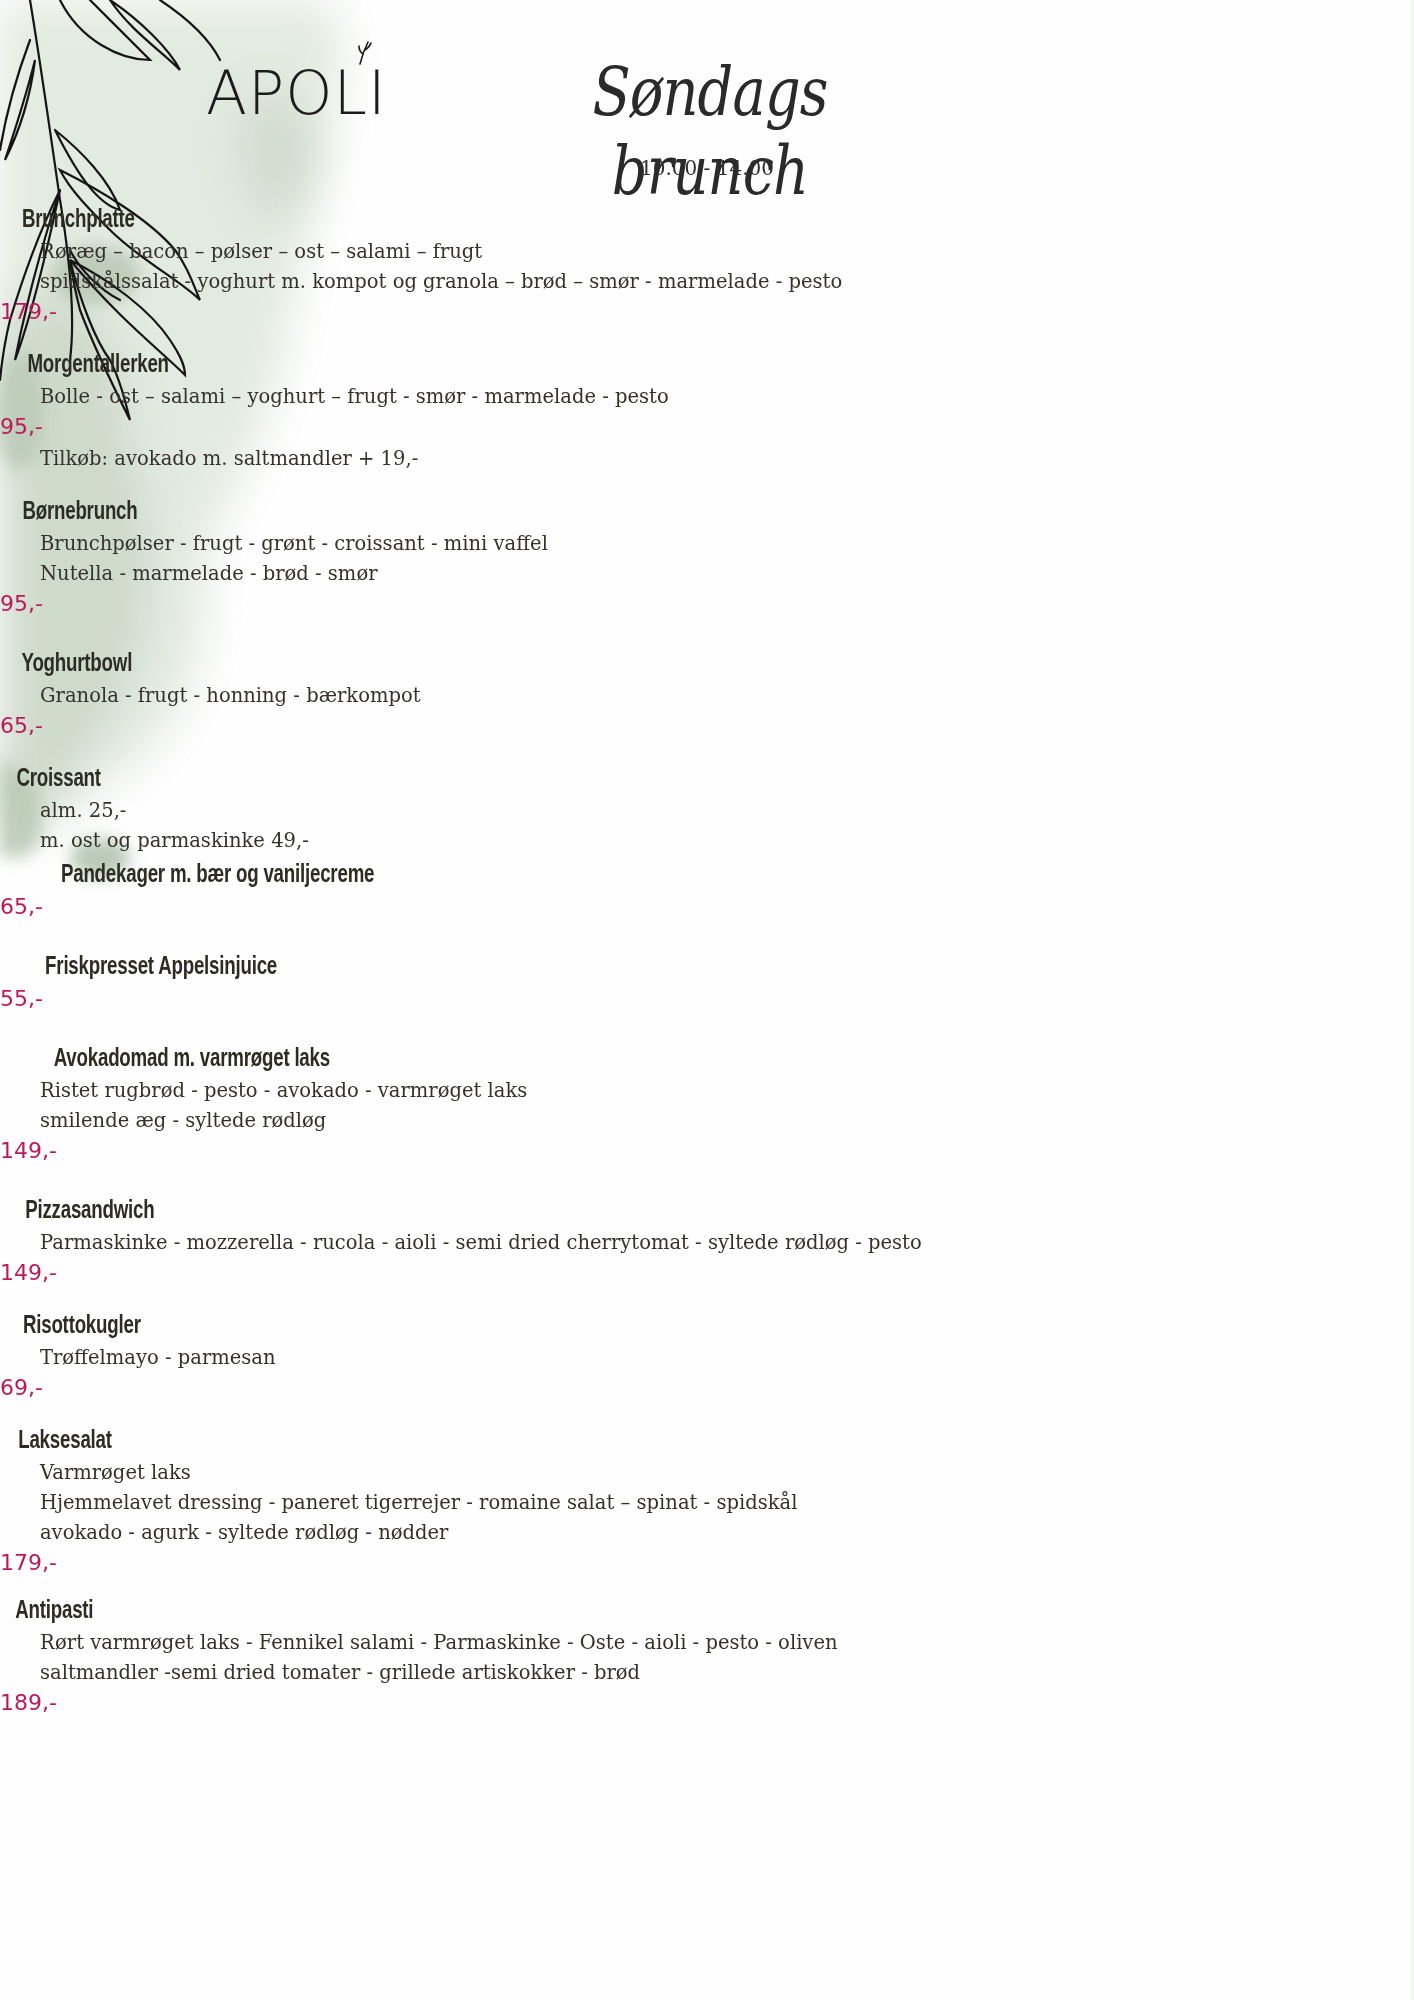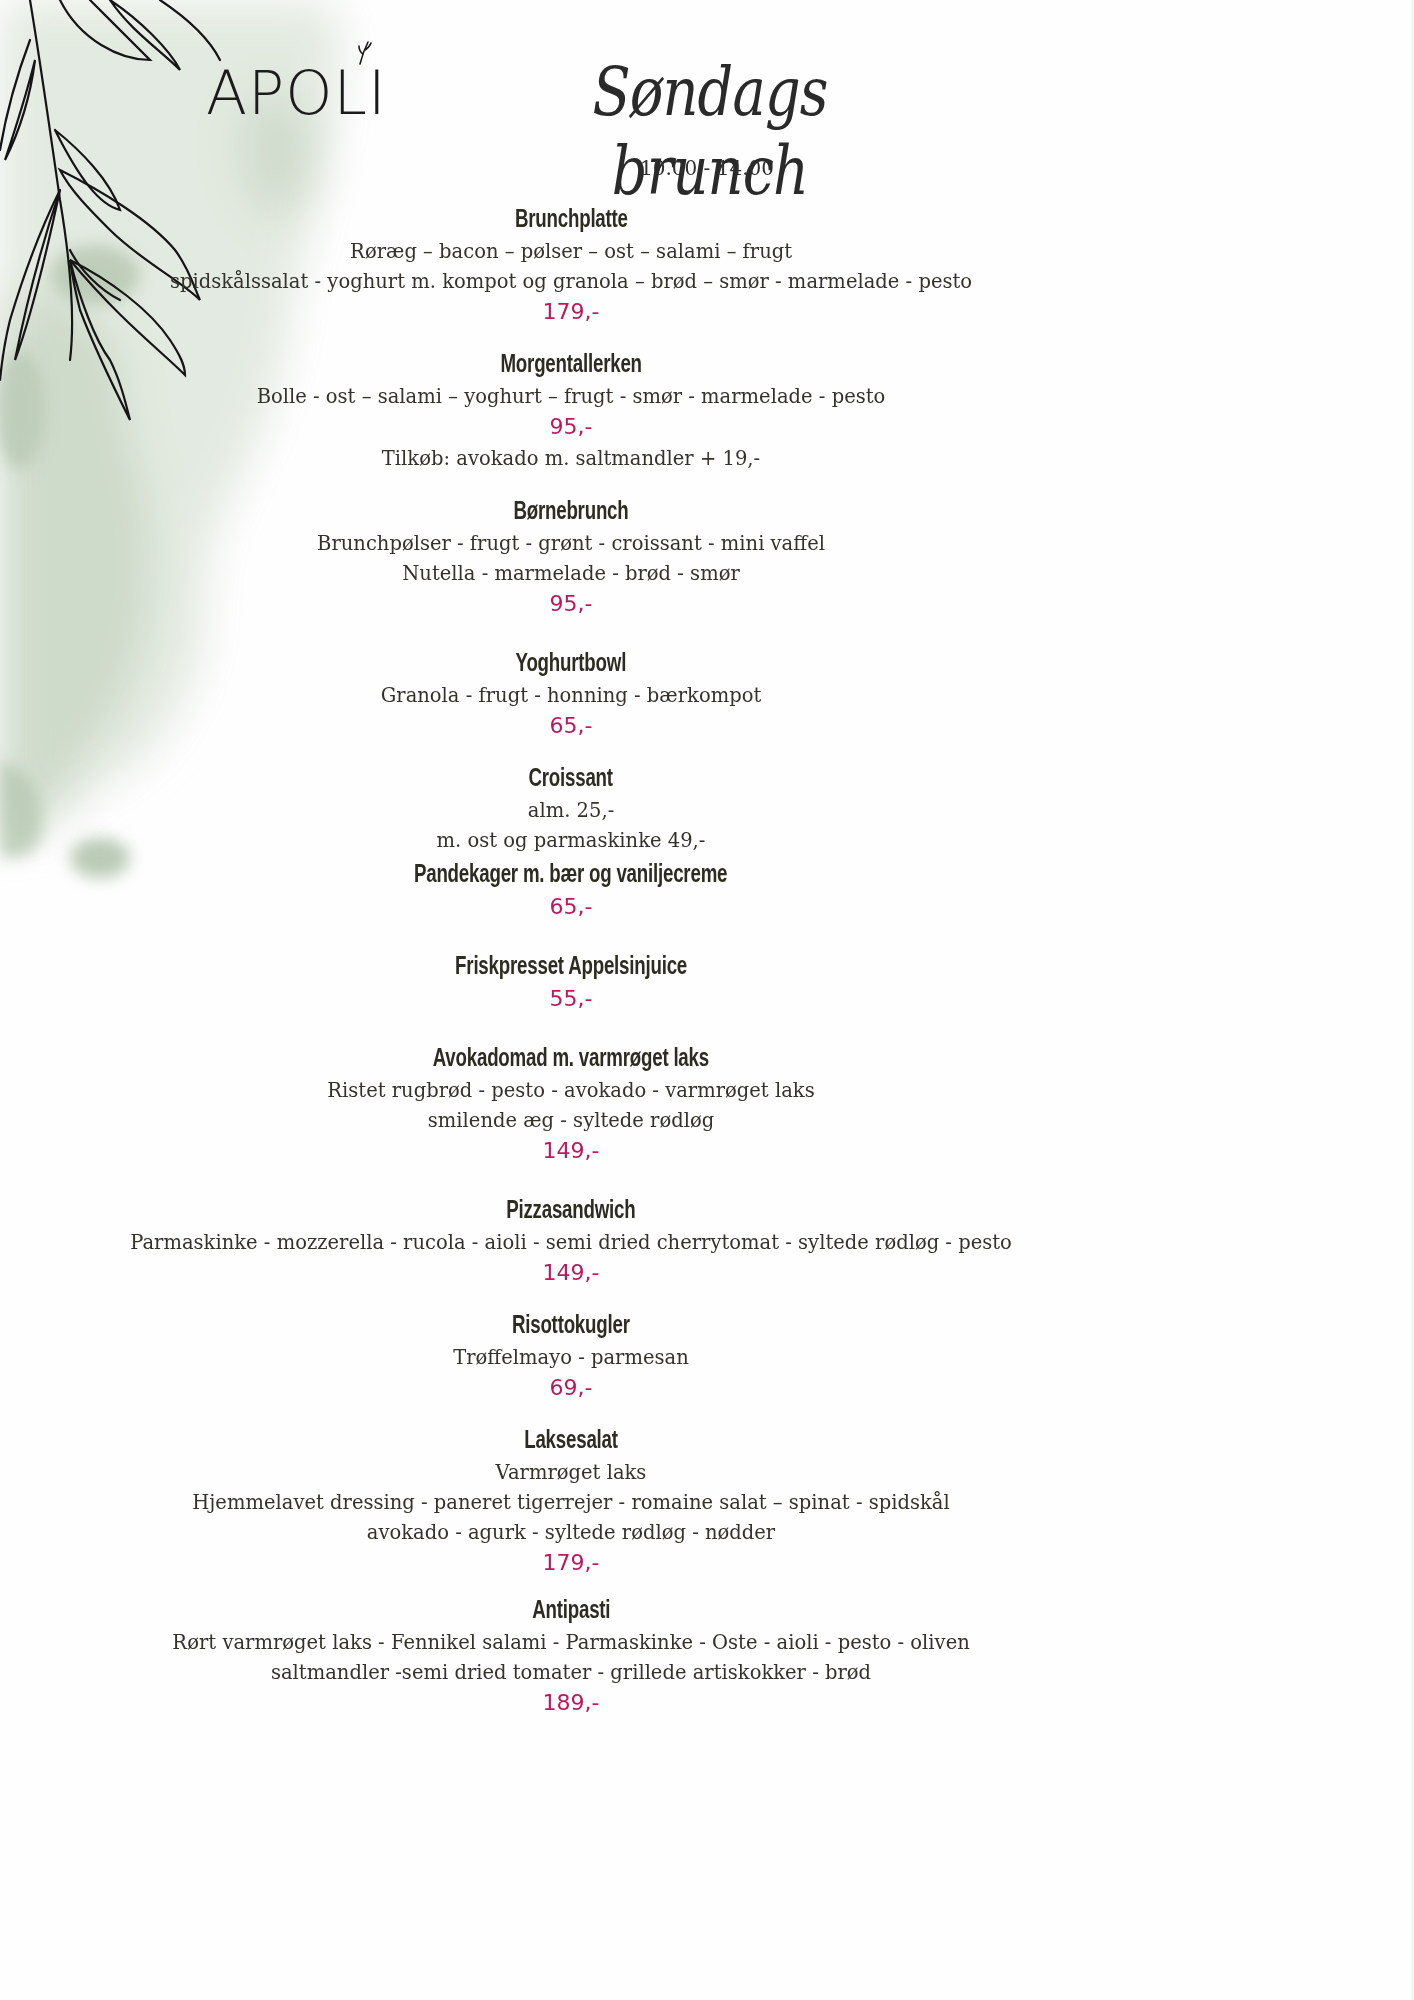--- a/index.html
+++ b/index.html
@@ -21,21 +21,21 @@
   .title {
     position: absolute; left: 500px; top: 52px; width: 420px; text-align: center;
     font-family: "DejaVu Serif", serif; font-style: italic;
     font-size: 68px; font-weight: 300; color: #2a2a2a;
     letter-spacing: -1px; transform: scaleX(0.82); transform-origin: center;
   }
   .hours {
     position: absolute; left: 0; width: 1414px; top: 156px; text-align: center;
     font-size: 20px; color: #2e2e2e;
   }
-  .menu { position: absolute; left: 0; top: 200px; width: 1142px; text-align: center; }
+  .menu { position: absolute; left: 0; top: 200px; width: 1142px; }
   .item { margin: 0; }
   .item-name {
     font-family: "Liberation Sans", sans-serif; font-weight: bold;
     font-size: 26px; color: #2d2c22; display: inline-block;
     transform: scaleX(0.72); transform-origin: center; line-height: 36px;
     letter-spacing: -0.3px;
   }
   .item-line {
     font-family: "DejaVu Serif", serif; font-size: 21px; line-height: 30px;
     color: #34322b; display: block; transform: scaleX(0.93);

